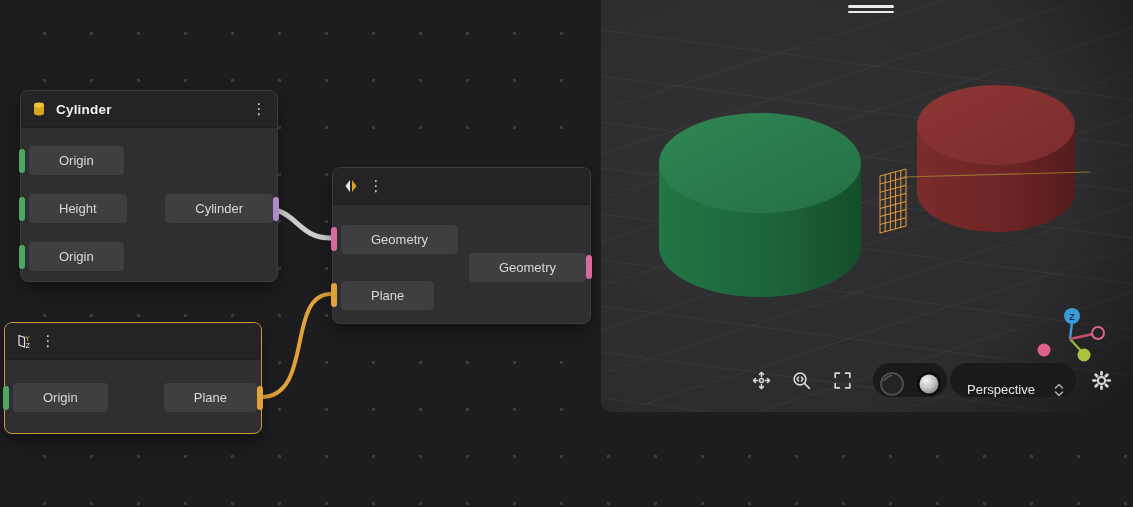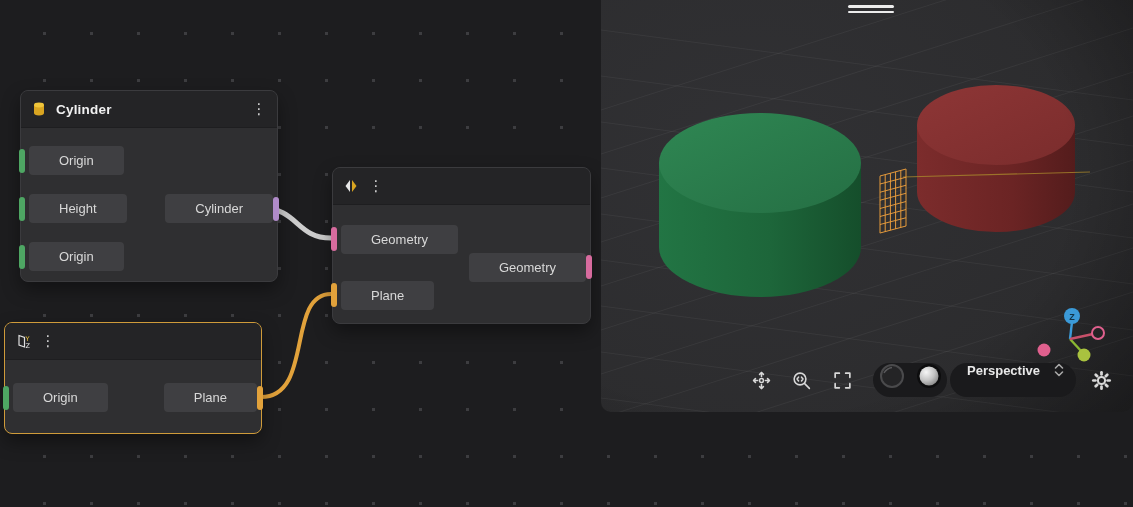--- a/index.html
+++ b/index.html
@@ -24,21 +24,21 @@
   .sock.green{background:#4ea663;} .sock.purple{background:#b08bc9;}
   .sock.pink{background:#d76b9e;}  .sock.orange{background:#e2a23b;}
   
   .viewport{position:absolute;left:601px;top:0;width:532px;height:412px;z-index:3;
     border-radius:0 0 10px 10px;overflow:hidden;
     background:radial-gradient(120% 130% at 28% 38%, #313134 0%, #2c2c2e 55%, #222224 100%);}
   .scene{position:absolute;left:0;top:0;}
   .drag-handle{position:absolute;left:247px;top:5px;width:46px;cursor:grab;}
   .drag-handle span{display:block;height:2.5px;border-radius:2px;background:#ececec;margin-bottom:3px;}
   .vp-btn{position:absolute;width:22px;height:22px;display:flex;align-items:center;justify-content:center;cursor:pointer;}
-  .pill-bar{position:absolute;background:#1a1a1c;border-radius:17px;display:flex;align-items:flex-start;font-weight:bold;}
+  .pill-bar{position:absolute;background:#1a1a1c;border-radius:17px;display:flex;align-items:flex-end;}
   .shading-bar{left:272px;top:363px;width:74px;height:34px;justify-content:space-around;}
   .proj-bar{left:349px;top:363px;width:126px;height:34px;padding:0;box-sizing:border-box;}
   .proj-label{color:#e8e8e8;font-size:13px;margin-left:17px;flex:1;}
   .proj-chev{margin-right:12px;display:flex;align-items:center;}
 </style>
 </head>
 <body>
 
 <div class="stage">
 

